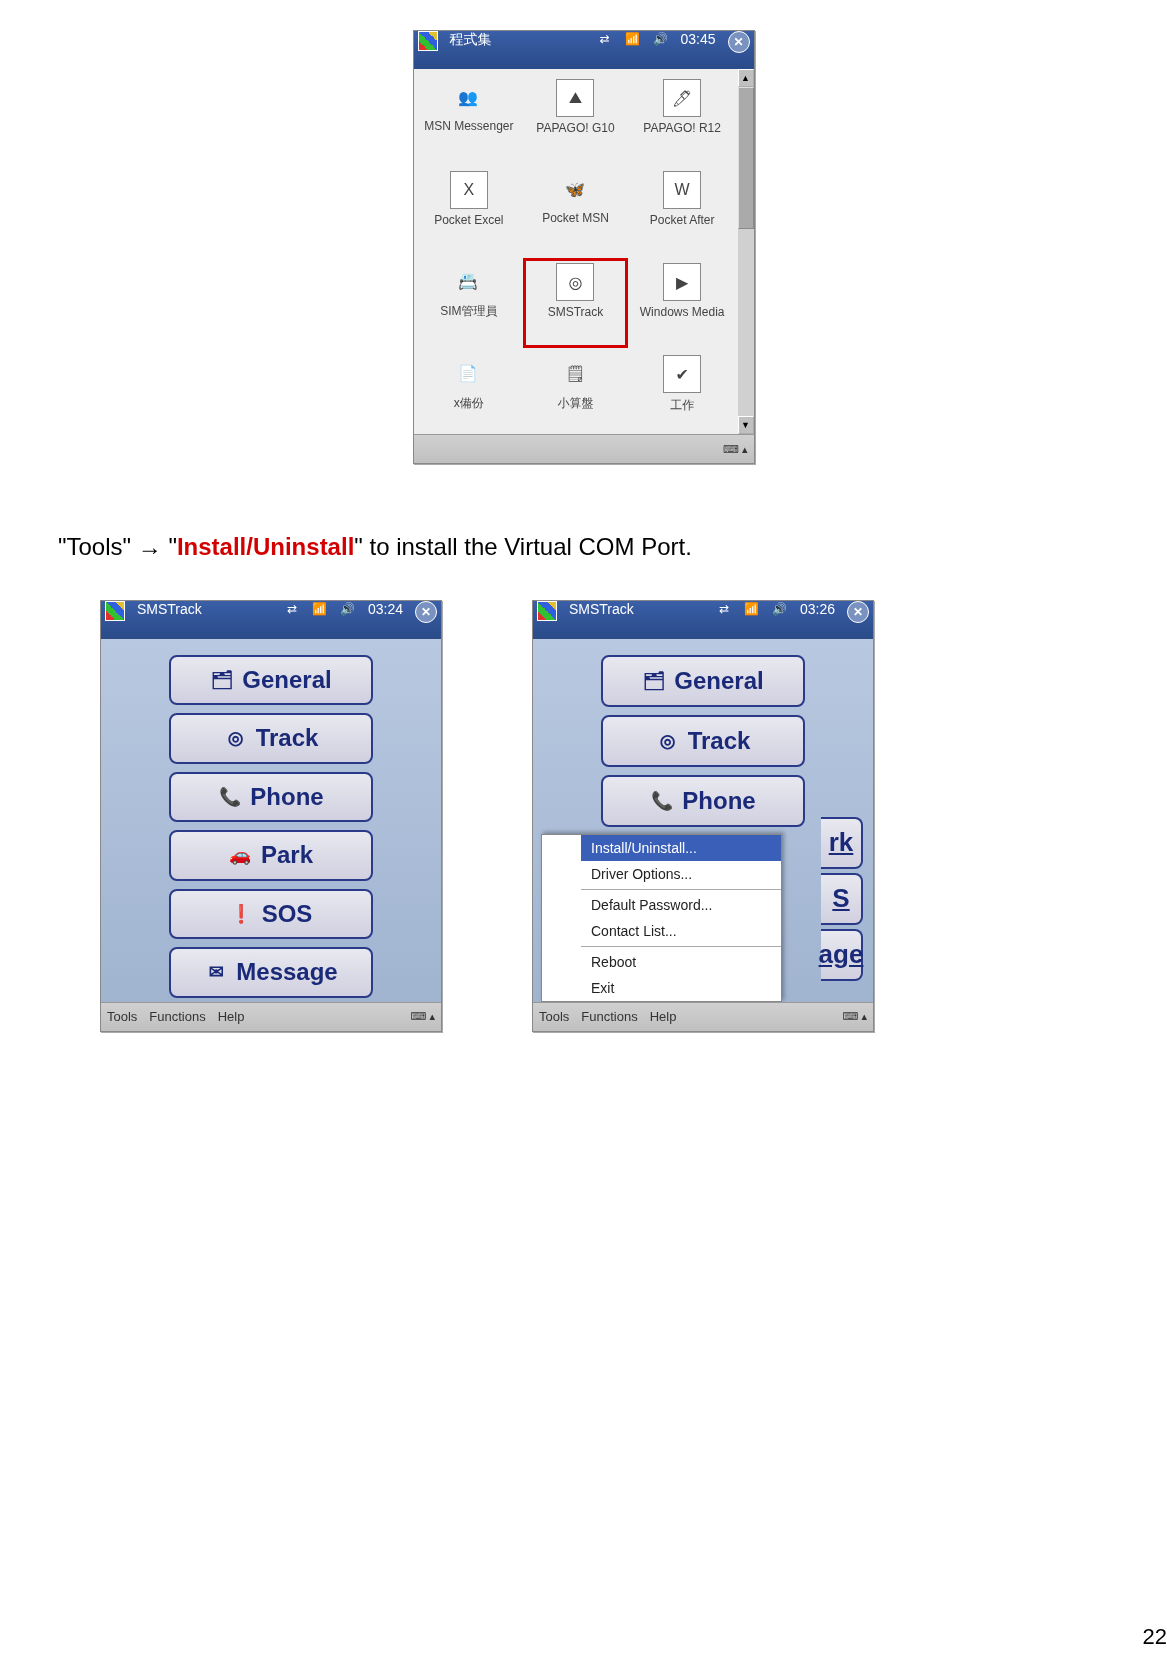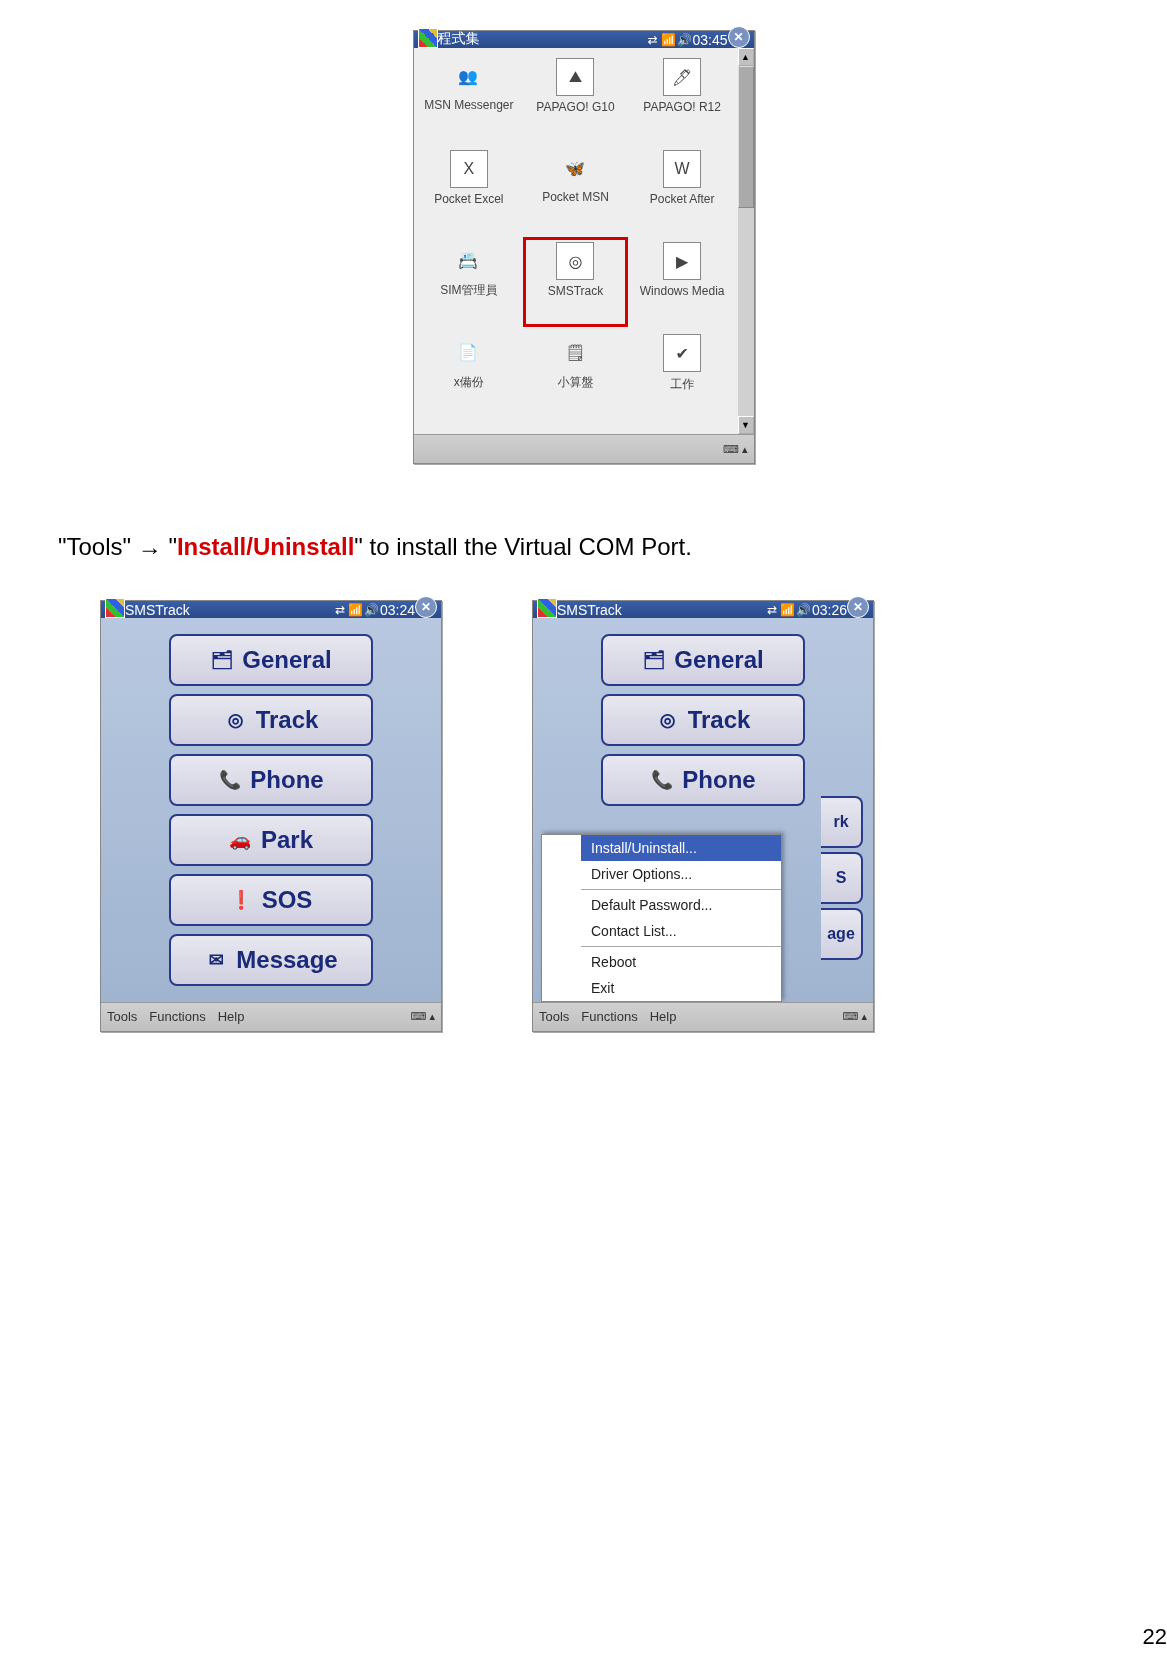--- a/index.html
+++ b/index.html
@@ -42,28 +42,28 @@
   .pda {
     width: 340px;
     height: 432px;
     border: 1px solid #888;
     background: #e0e0e0;
     display: flex;
     flex-direction: column;
     box-shadow: 1px 1px 0 #aaa;
   }
   .pda-title {
-    height: 17px;
+    height: 38px;
     background: linear-gradient(#3a5fa8, #2a4a88);
     color: #fff;
     display: flex;
-    align-items: flex-end;
+    align-items: flex-start;
     font-size: 14px;
     padding: 0 4px;
-    gap: 0;
+    gap: 12px;
     box-sizing: border-box;
   }
   .pda-title .flag {
     width: 18px;
     height: 18px;
     background: linear-gradient(45deg, #e03030 25%, #30c030 25% 50%, #3060e0 50% 75%, #e0c030 75%);
     border: 1px solid #fff;
     flex-shrink: 0;
   }
   .pda-title .spacer { flex: 1; }
@@ -227,23 +227,24 @@
   .partial-big {
     position: absolute;
     right: 10px;
     width: 40px;
     height: 48px;
     background: linear-gradient(#e8e8f0, #d0d0e0);
     border: 2px solid #2a3a88;
     border-left: none;
     border-radius: 0 8px 8px 0;
     display:flex; align-items:center; justify-content:center;
-    font-size: 16px;
+    font-size: 26px;
     font-weight: bold;
     color: #1a2a78;
+    text-decoration: underline;
   }
   .pagenum {
     position: absolute;
     bottom: 30px;
     left: 0; right: 0;
     text-align: right;
     font-size: 22px;
   }
 </style>
 </head>

